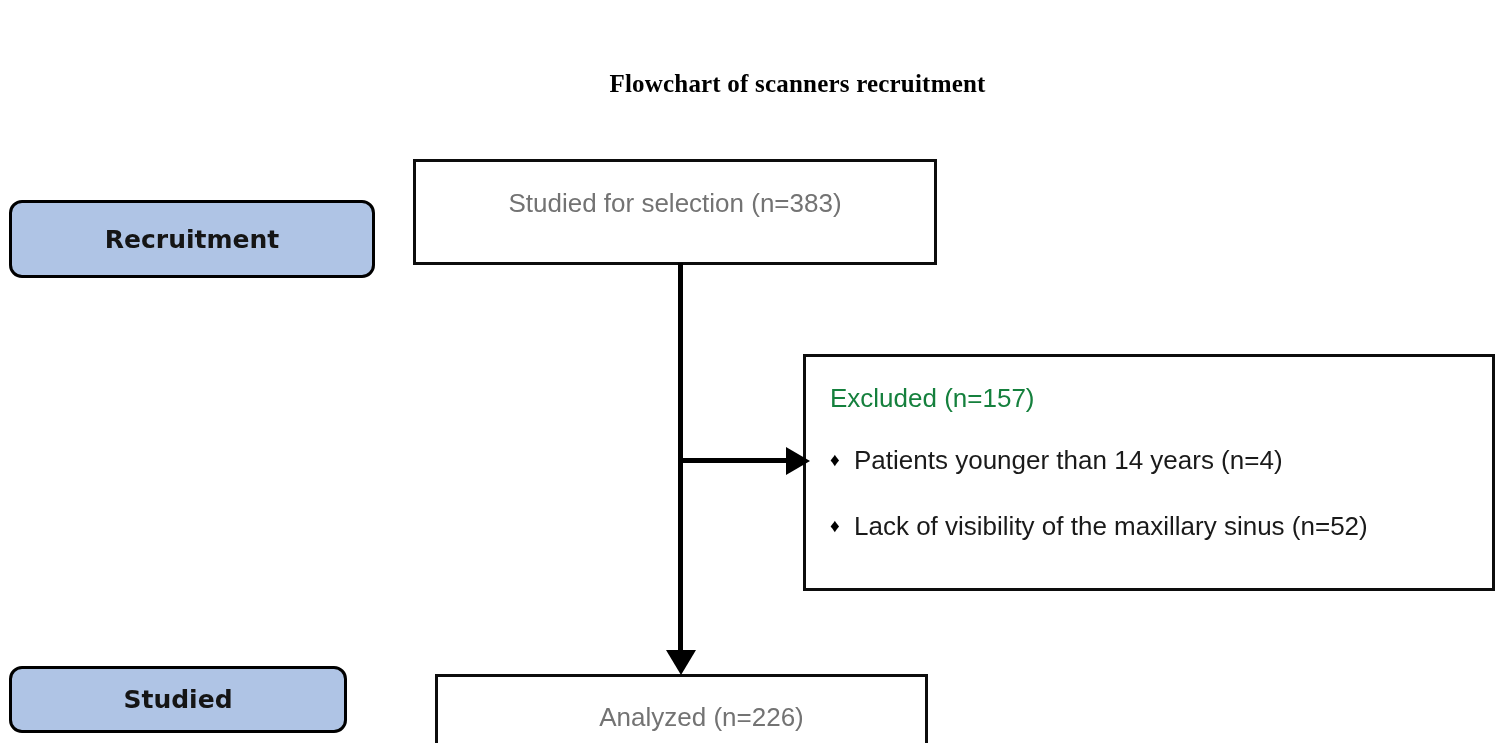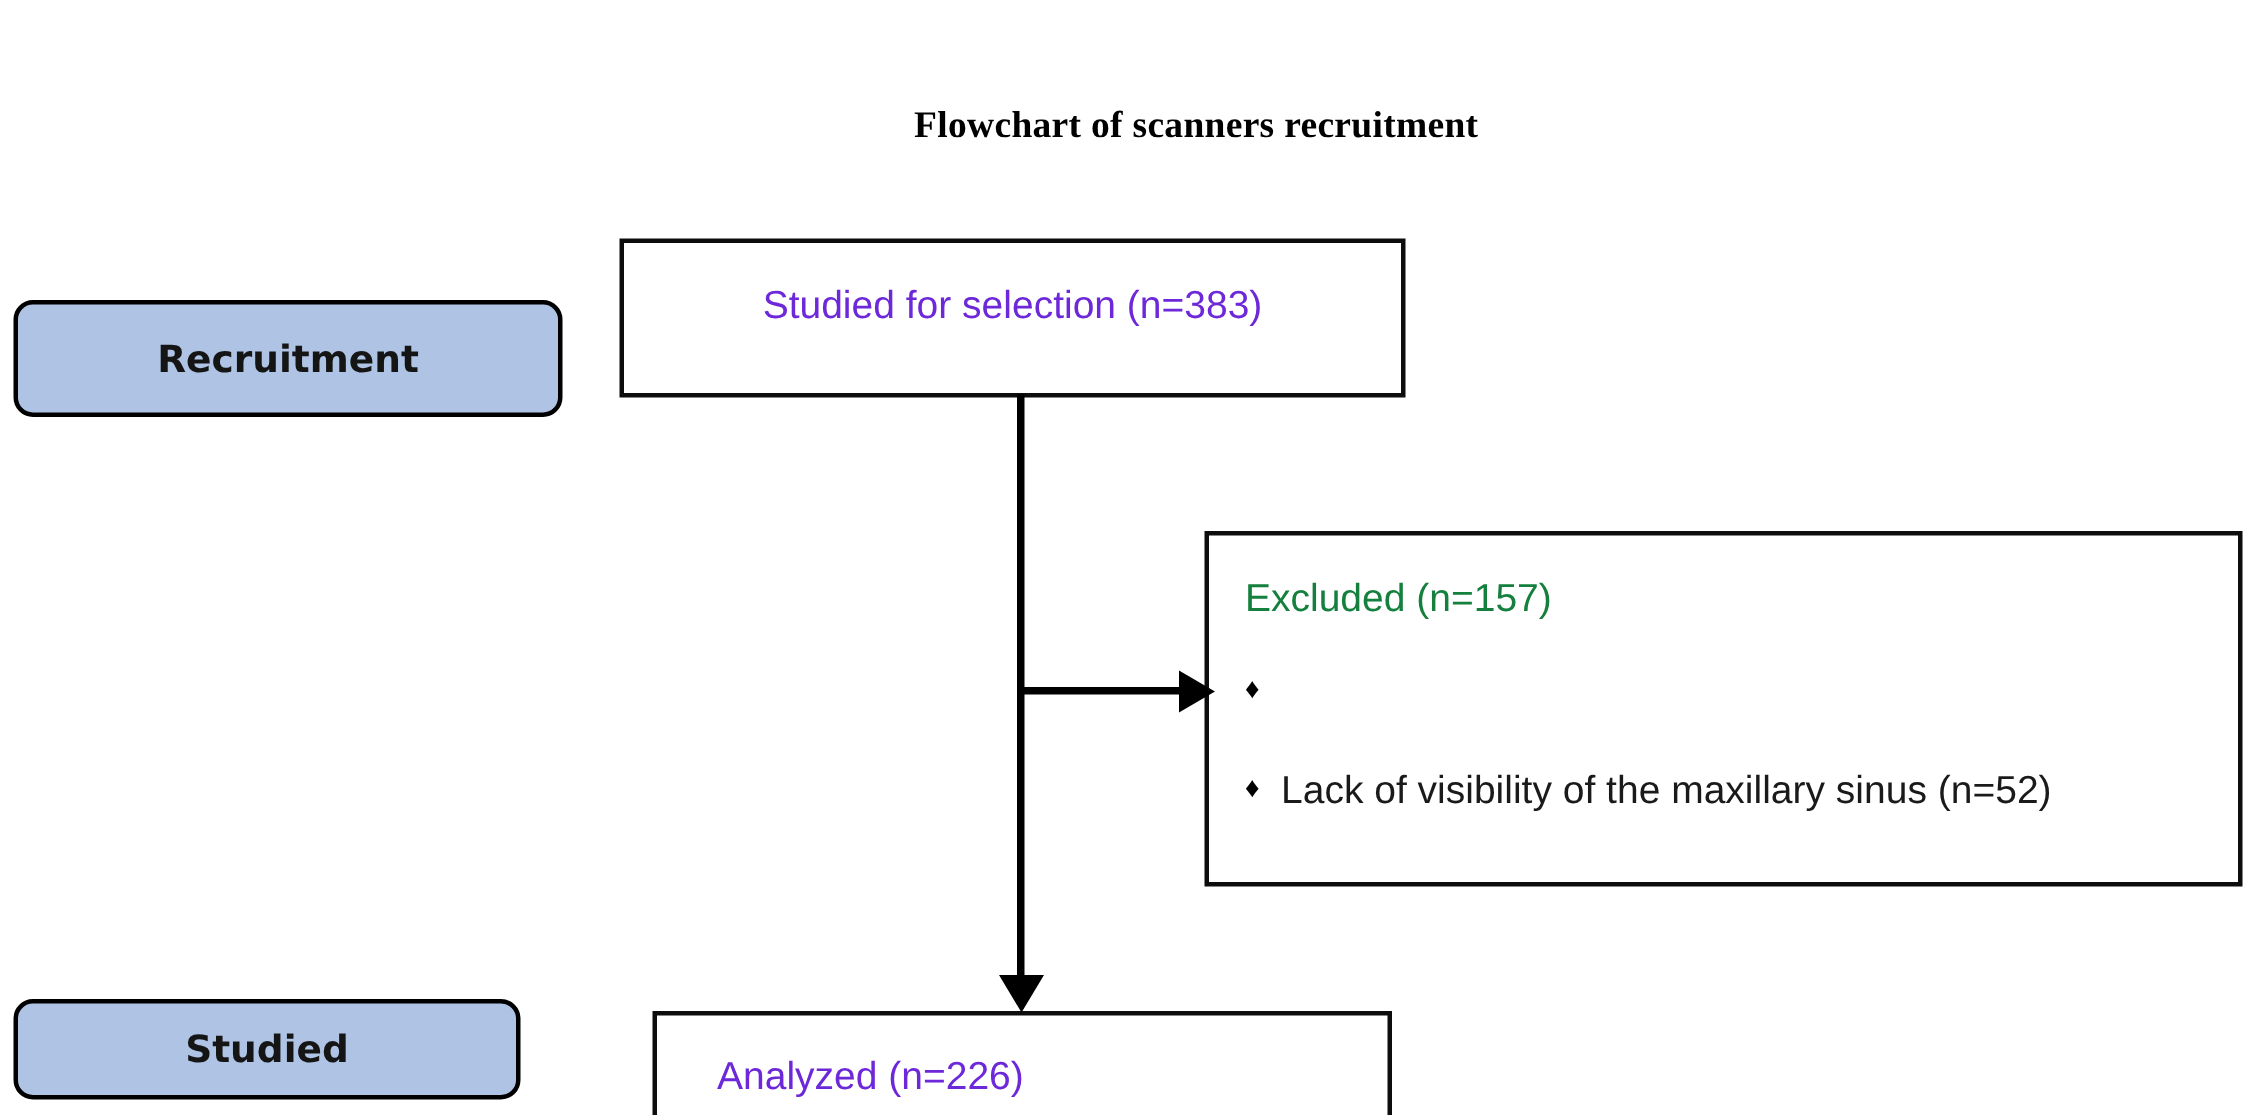--- a/index.html
+++ b/index.html
@@ -65,30 +65,30 @@
     box-sizing: border-box;
   }
   #node-studied  { left: 413px; top: 127px; width: 524px; height: 106px; }
   #node-analyzed { left: 435px; top: 642px; width: 493px; height: 92px; }
   #node-excluded { left: 803px; top: 322px; width: 692px; height: 237px; }
 
   .node-text {
     position: absolute;
     font-family: "Liberation Sans", sans-serif;
     font-size: 26px;
-    color: #6d28d9;
+    color: #737373;
     white-space: nowrap;
   }
   #node-studied .node-text {
     left: 0; right: 0; top: 26px;
     text-align: center;
   }
   #node-analyzed .node-text {
     left: 0; right: 0; top: 25px;
-    text-align: left;
+    text-align: center;
     padding-left: 40px;
   }
 
   
   .excluded-heading {
     position: absolute;
     left: 24px;
     top: 26px;
     font-family: "Liberation Sans", sans-serif;
     font-size: 26px;
@@ -170,20 +170,21 @@
 
   <div class="node-box" id="node-studied">
     <div class="node-text">Studied for selection (n=383)</div>
   </div>
 
   <div class="node-box" id="node-excluded">
     <div class="excluded-heading">Excluded (n=157)</div>
     <div class="excluded-list">
       <div class="excluded-item">
         <span class="bullet-diamond">♦</span>
+        <span class="excluded-item-text">Patients younger than 14 years (n=4)</span>
       </div>
       <div class="excluded-item">
         <span class="bullet-diamond">♦</span>
         <span class="excluded-item-text">Lack of visibility of the maxillary sinus (n=52)</span>
       </div>
     </div>
   </div>
 
   <div class="node-box" id="node-analyzed">
     <div class="node-text">Analyzed (n=226)</div>

